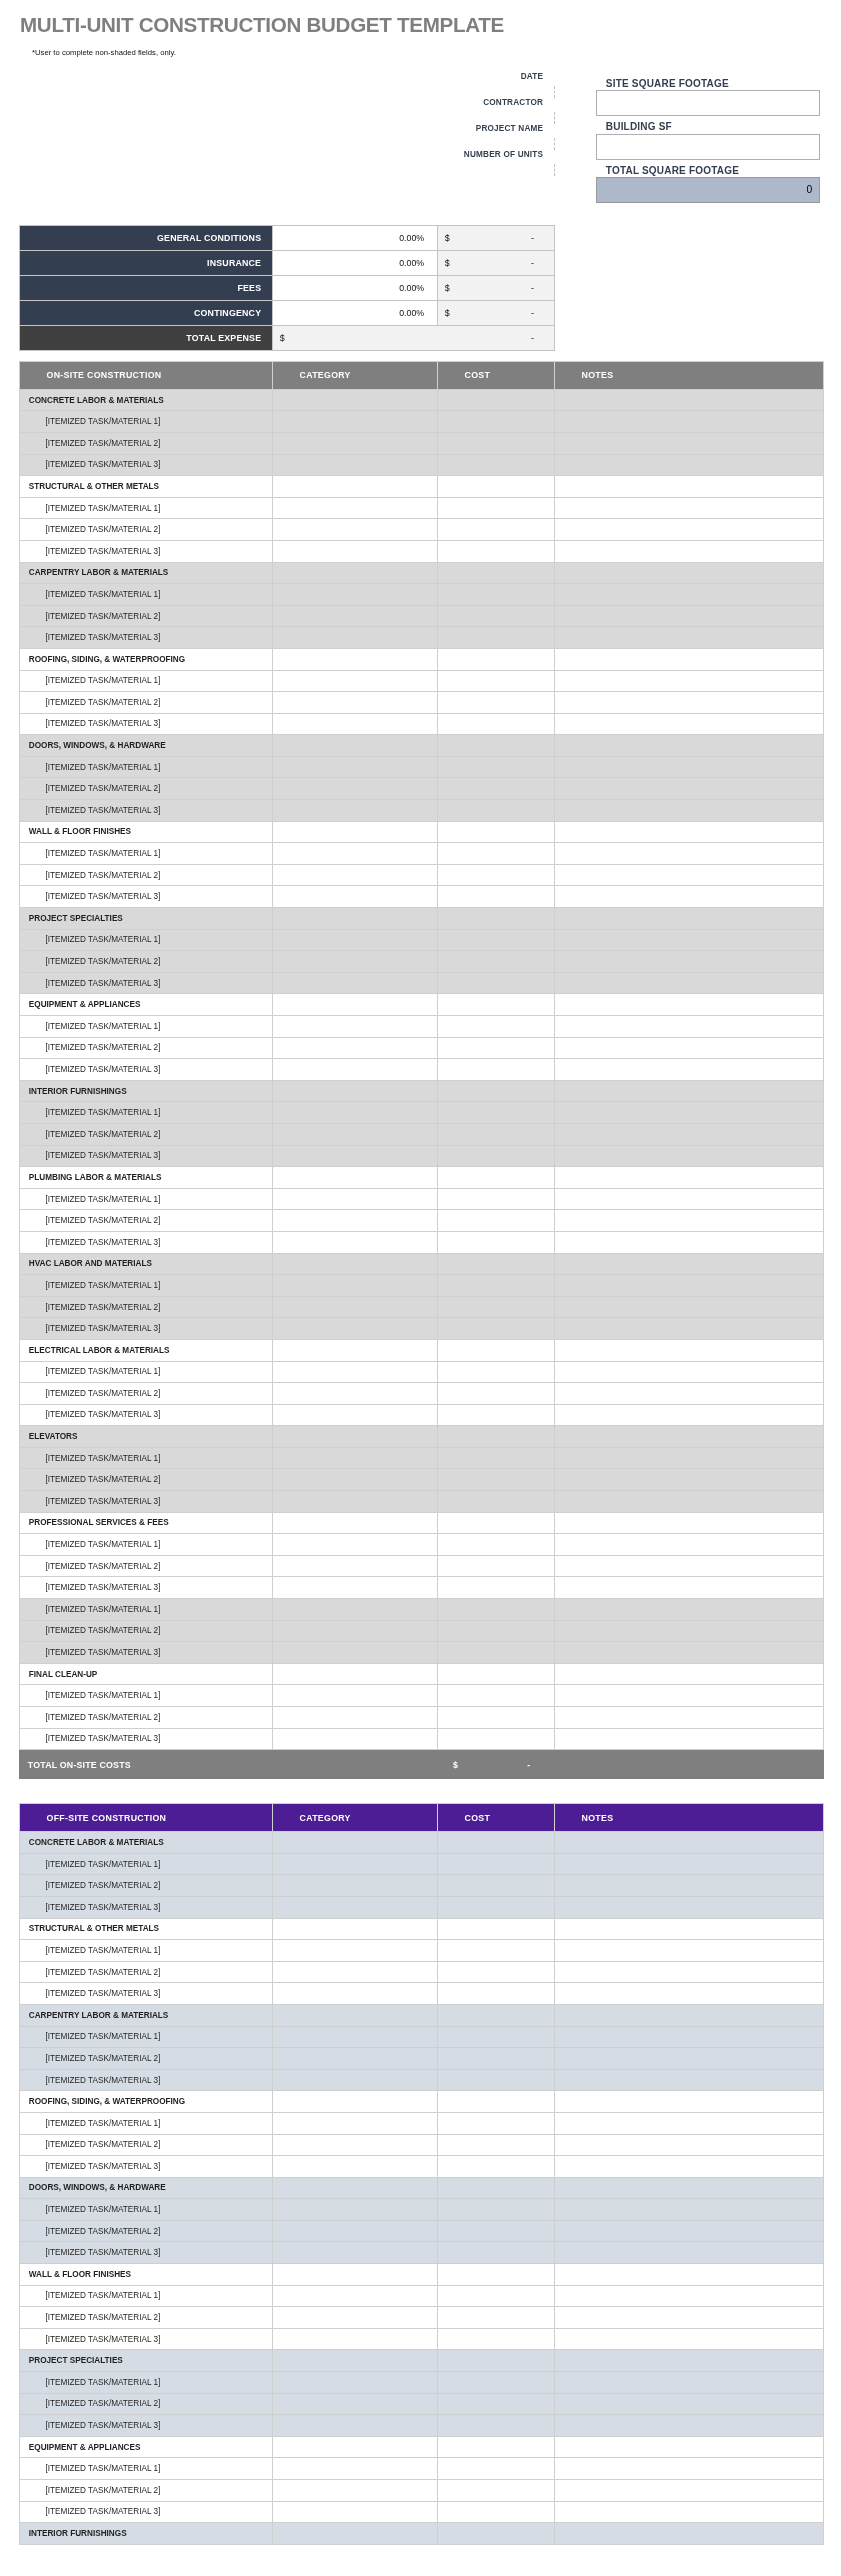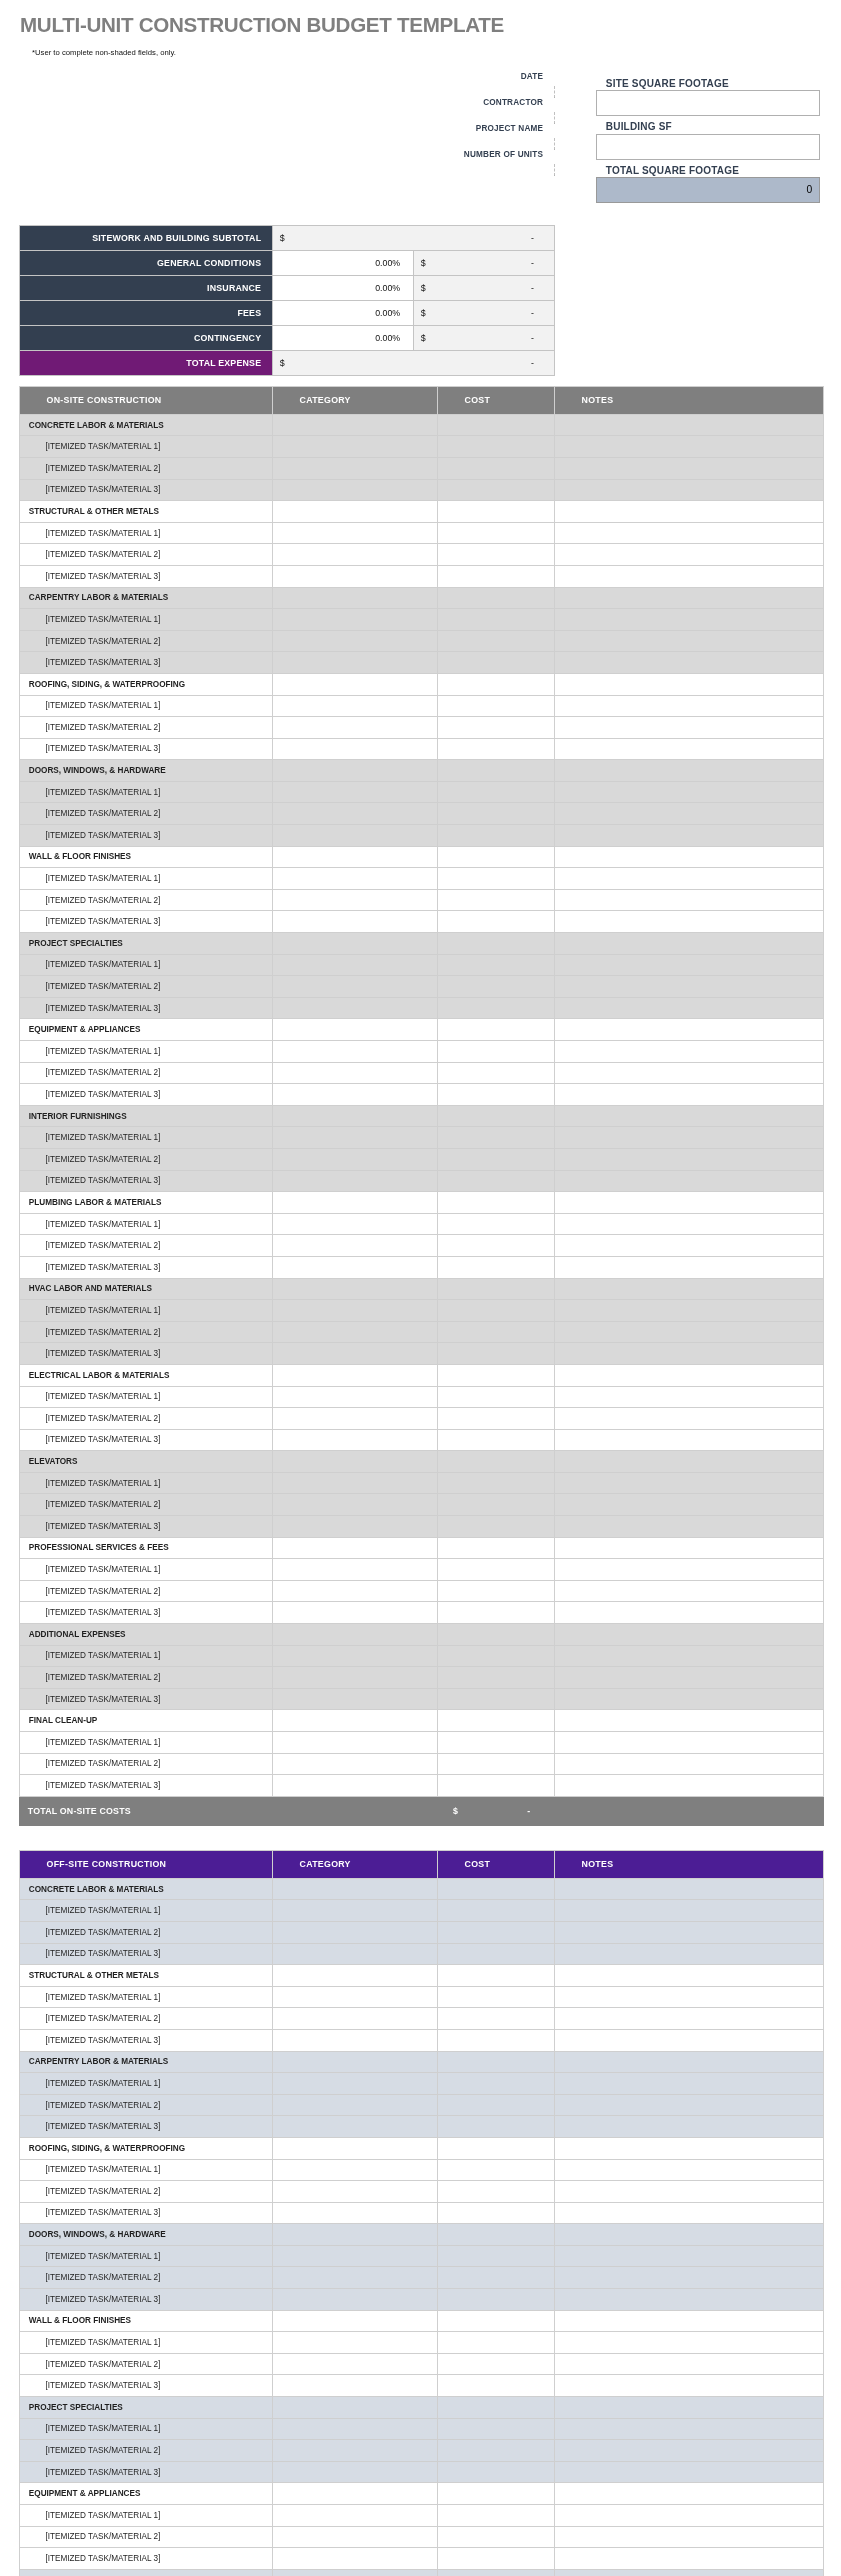--- a/index.html
+++ b/index.html
@@ -53,21 +53,21 @@
   }
 
   
   table { border-collapse: collapse; table-layout: fixed; }
   .summary { margin: 23px 0 0 18.5px; width: 536px; }
   .summary td { border: 1px solid #c4c4c4; height: 25px; font-size: 8.8px; }
   .sum-label {
     width: 253px; background: #333F50; color: #ffffff; font-weight: bold;
     text-align: right; padding-right: 10.3px; letter-spacing: 0.2px;
   }
-  tr.dark .sum-label { background: #701a75; }
+  tr.dark .sum-label { background: #404040; }
   .sum-pct { width: 165px; background: #ffffff; text-align: right; padding-right: 12.4px; color: #111; }
   .sum-val { background: #F2F2F2; color: #111; }
   .val-flex { display: flex; justify-content: space-between; padding: 0 19.6px 0 7.2px; }
 
   
   .main { margin: 9.3px 0 0 18.5px; width: 805px; }
   .main.off { margin-top: 24px; }
   .main th, .main td { border: 1px solid #cfcfcf; }
   .main th {
     height: 28px; color: #ffffff; font-size: 8.8px; font-weight: bold;
@@ -126,29 +126,20 @@
       <div class="rlabel">BUILDING SF</div>
       <div class="rbox"></div>
       <div class="rlabel">TOTAL SQUARE FOOTAGE</div>
       <div class="rbox total">0</div>
     </div>
   </div>
 
   <table class="summary">
     <tbody id="summary-body">
         <tr>
-          <td class="sum-label">SITEWORK AND BUILDING SUBTOTAL</td>
-          <td class="sum-val" colspan="2">
-            <div class="val-flex">
-              <span>$</span>
-              <span>-</span>
-            </div>
-          </td>
-        </tr>
-        <tr>
           <td class="sum-label">GENERAL CONDITIONS</td>
           <td class="sum-pct">0.00%</td>
           <td class="sum-val">
             <div class="val-flex">
               <span>$</span>
               <span>-</span>
             </div>
           </td>
         </tr>
         <tr>
@@ -538,26 +529,20 @@
           <td></td>
           <td></td>
           <td></td>
         </tr>
         <tr class="item-row">
           <td class="item-cell">[ITEMIZED TASK/MATERIAL 3]</td>
           <td></td>
           <td></td>
           <td></td>
         </tr>
-        <tr class="cat-row shade-gray">
-          <td class="cat-cell">ADDITIONAL EXPENSES</td>
-          <td></td>
-          <td></td>
-          <td></td>
-        </tr>
         <tr class="item-row shade-gray">
           <td class="item-cell">[ITEMIZED TASK/MATERIAL 1]</td>
           <td></td>
           <td></td>
           <td></td>
         </tr>
         <tr class="item-row shade-gray">
           <td class="item-cell">[ITEMIZED TASK/MATERIAL 2]</td>
           <td></td>
           <td></td>

